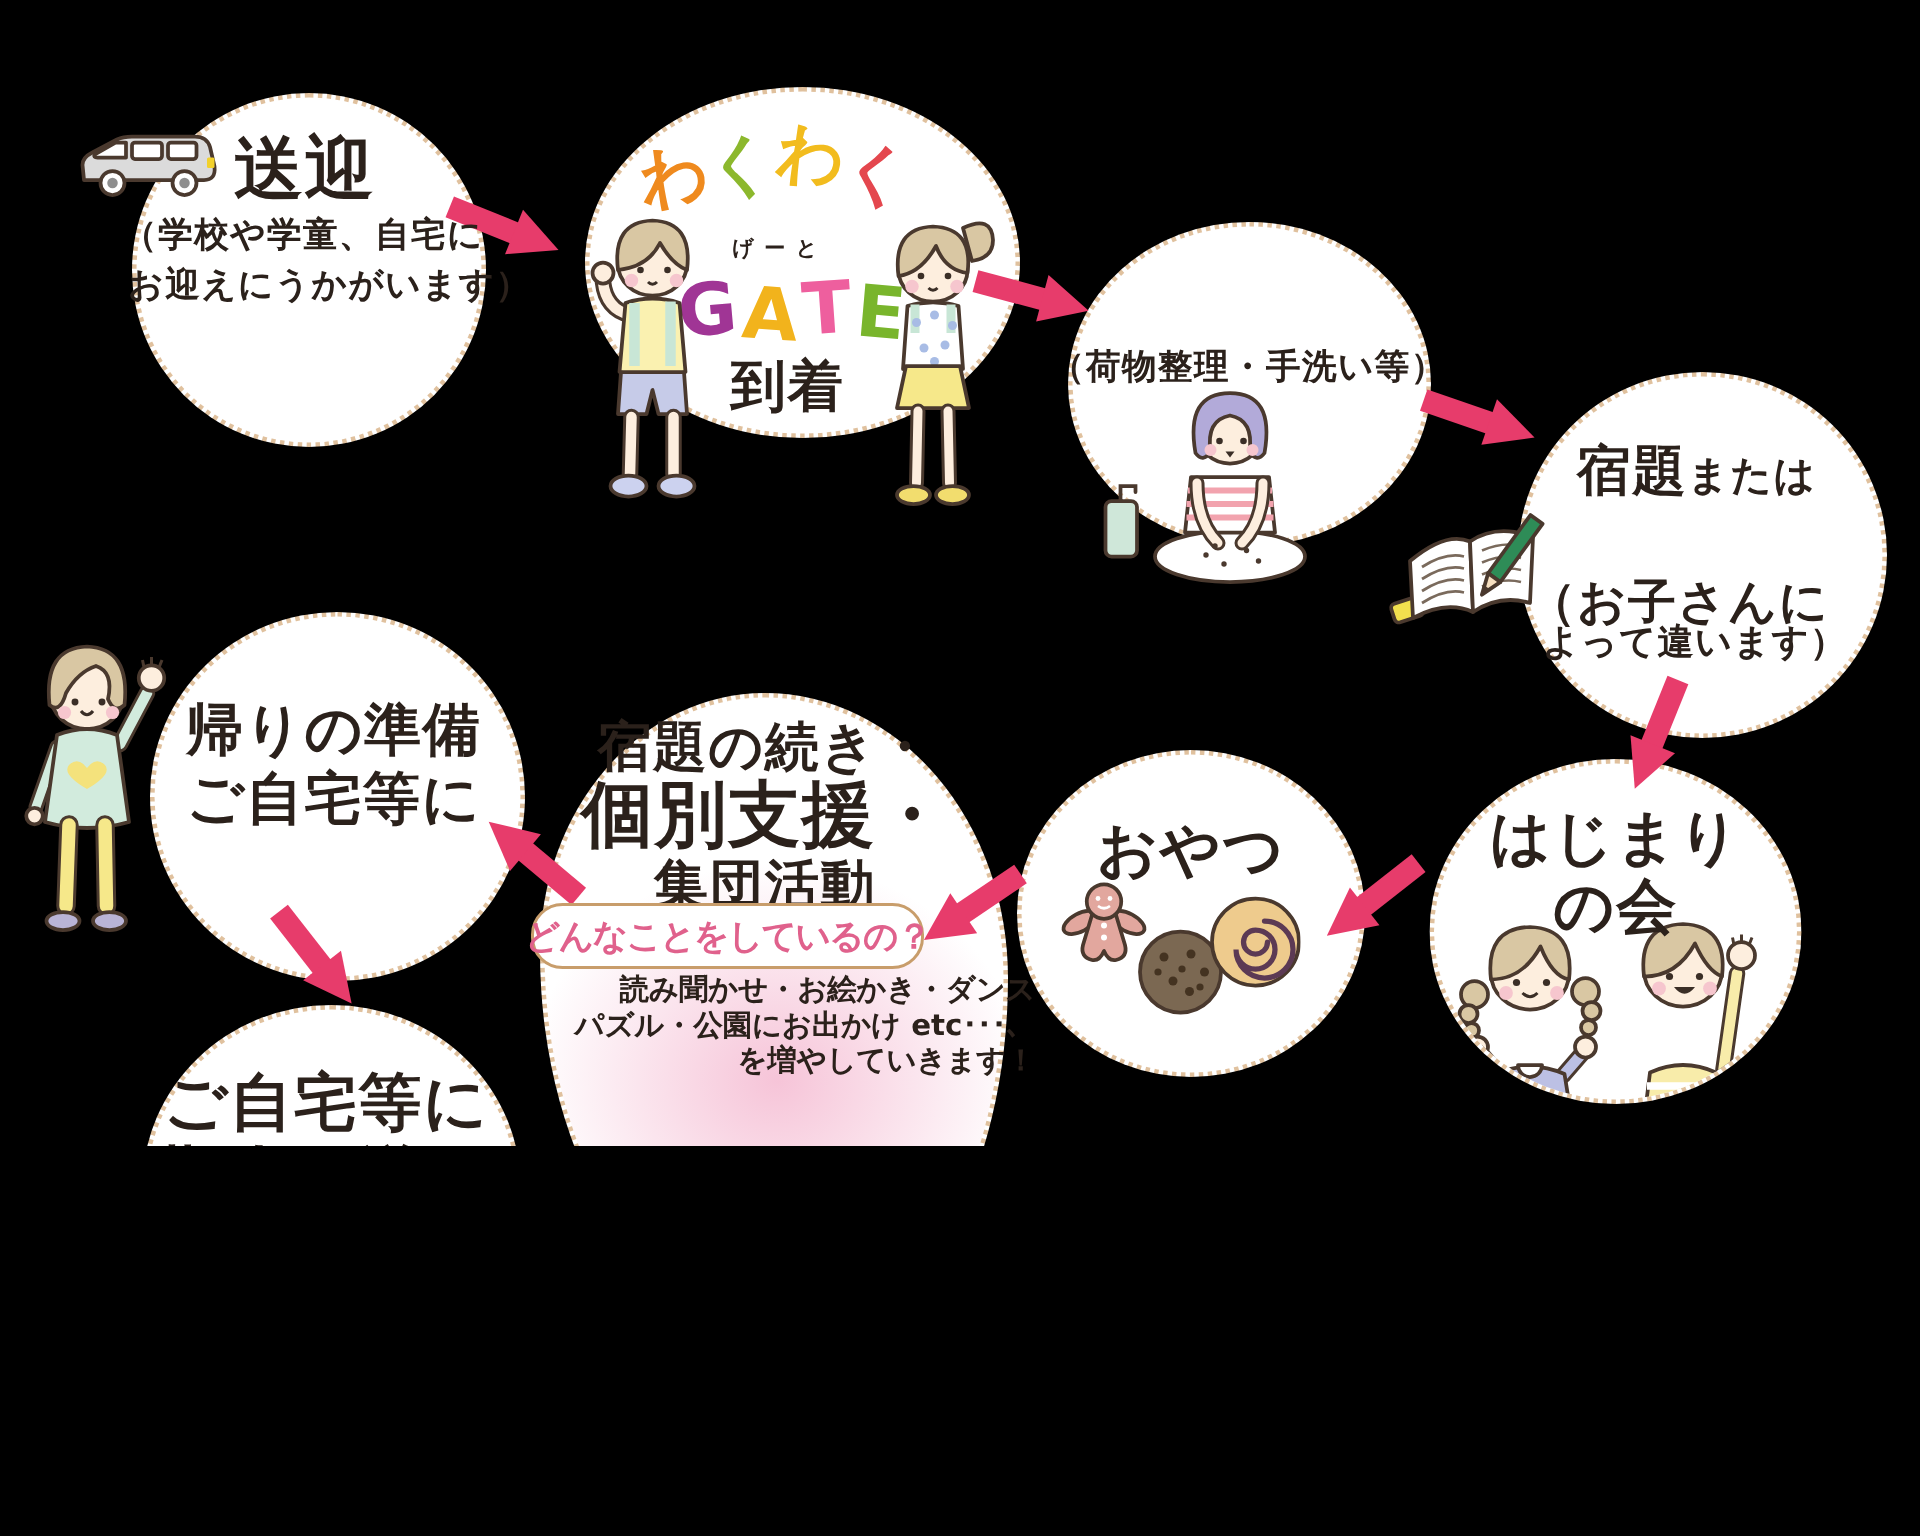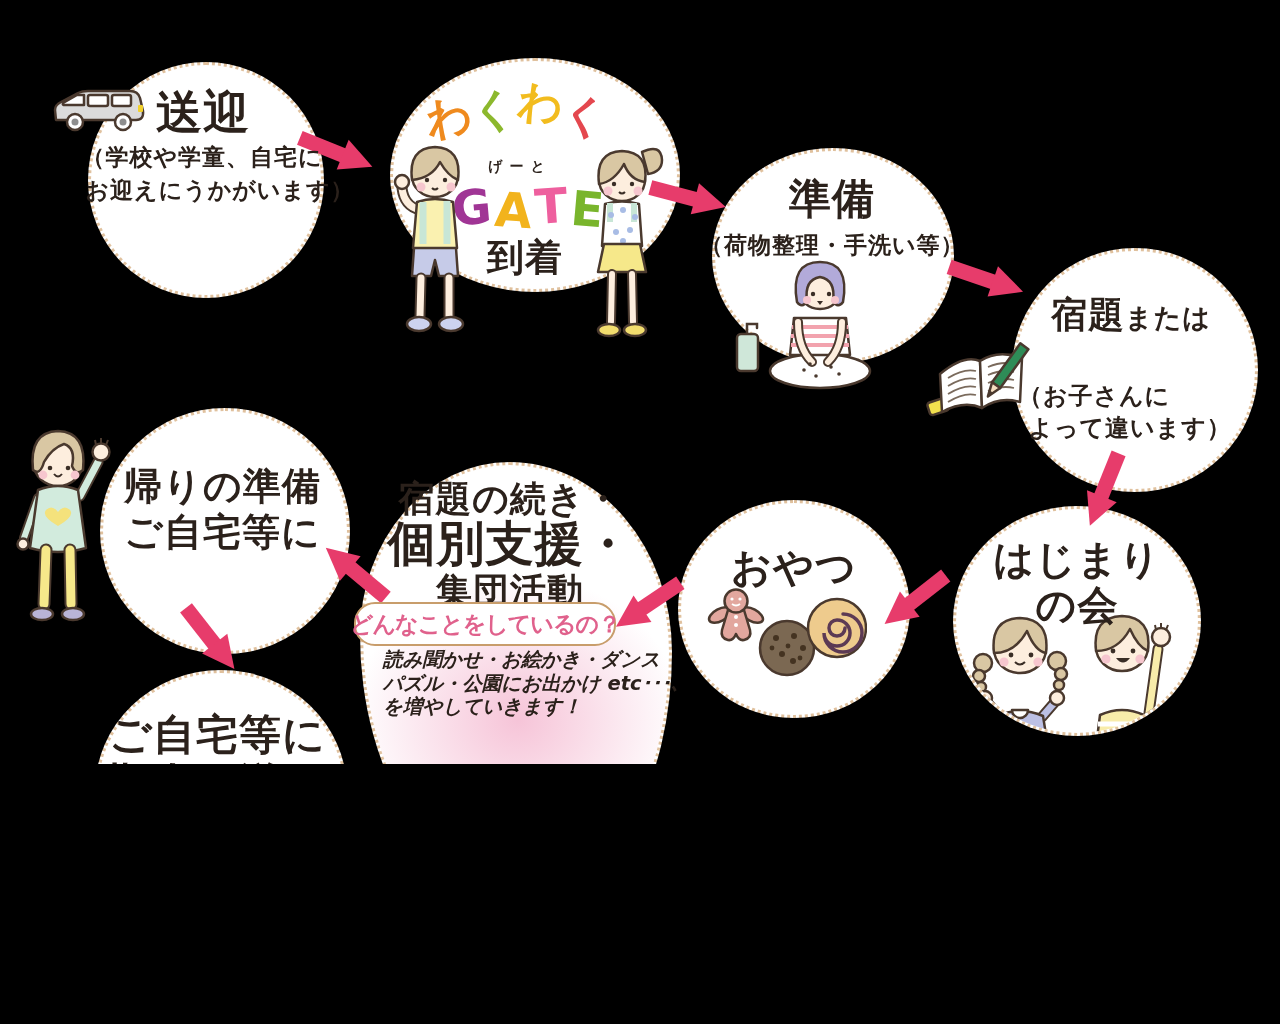--- a/index.html
+++ b/index.html
@@ -2,21 +2,21 @@
 <html style="--arrow: #e73c6b; --ink: #2b211b; --badge: #e0618c; --edge: #cfa06b; --glow: #f6c4d8;"><head>
 <meta charset="utf-8">
 <style>
   :root{ --arrow:#e73c6b; --ink:#2b211b; --badge:#e0618c; --edge:#cfa06b; --glow:#f6c4d8; }
   html,body{margin:0;padding:0;background:#000;}
   #canvas{position:relative;width:1280px;height:764px;background:#000;overflow:hidden;
           font-family:"DejaVu Sans",sans-serif;}
   .bubble{position:absolute;background:#fff;border-radius:50%;border:3px dotted rgba(207,160,107,.65);box-sizing:border-box;}
   .blob{border-radius:48% 52% 45% 55% / 40% 44% 56% 60%;overflow:hidden;}
   .t{position:absolute;font-weight:700;color:var(--ink);white-space:nowrap;text-align:center;letter-spacing:1px;line-height:1.08;}
-  .tl{text-align:left;font-style:italic;}
+  .tl{text-align:right;}
   .arrow{position:absolute;width:78px;height:33px;}
   .arrow .sh{position:absolute;left:0;top:9px;width:48px;height:15px;background:var(--arrow);}
   .arrow .hd{position:absolute;left:46px;top:0;width:0;height:0;border-top:16.5px solid transparent;border-bottom:16.5px solid transparent;border-left:32px solid var(--arrow);}
   .ill{position:absolute;}
   .o{stroke:#4a392e;stroke-width:2.5;stroke-linejoin:round;stroke-linecap:round;}
   .badge{position:absolute;background:#fff;border:2.5px solid #c89d6b;border-radius:21px;
          color:var(--badge);font-weight:700;font-size:23px;letter-spacing:-1px;
          display:flex;align-items:center;justify-content:center;white-space:nowrap;}
   .glow{position:absolute;background:radial-gradient(closest-side, var(--glow) 0%, rgba(246,196,216,0) 100%);}
   .desc{position:absolute;font-weight:700;color:var(--ink);font-size:19.5px;line-height:23.5px;white-space:nowrap;letter-spacing:0;}
@@ -182,21 +182,20 @@
     <circle cx="38" cy="92" r="3" fill="#a8bce5"></circle>
       <circle cx="52" cy="90" r="3" fill="#a8bce5"></circle>
       <circle cx="45" cy="101" r="3" fill="#a8bce5"></circle>
     <path class="o" d="M26 104 L62 104 L68 132 L20 132 Z" fill="#f6e88a"></path>
     <path d="M34 134 L33 182 M54 134 L55 182" stroke="#4a392e" stroke-width="10" stroke-linecap="round"></path>
     <path d="M34 134 L33 182 M54 134 L55 182" stroke="#fdeede" stroke-width="6" stroke-linecap="round"></path>
     <ellipse class="o" cx="31" cy="190" rx="11" ry="6" fill="#f2dd6e"></ellipse>
     <ellipse class="o" cx="57" cy="190" rx="11" ry="6" fill="#f2dd6e"></ellipse>
   </svg>
 
-  <div class="t" style="left:762px;top:176px;width:140px;font-size:42px">準備</div>
   <div class="t" style="left:700px;top:233px;width:264px;font-size:23px">（荷物整理・手洗い等）</div>
   <svg class="ill" style="left:728px;top:252px;width:160px;height:140px" viewBox="0 0 160 140">
     <path d="M19 82 V72 H29 V76" stroke="#4a392e" stroke-width="2.5" fill="none" stroke-linecap="round"></path>
     <rect class="o" x="9" y="82" width="21" height="37" rx="4" fill="#cfe7d9"></rect>
     <ellipse class="o" cx="92" cy="119" rx="50" ry="17" fill="#fff"></ellipse>
     <ellipse class="o" cx="92" cy="38" rx="21" ry="19" fill="#fdeede"></ellipse>
     <path class="o" d="M69 50 Q62 10 92 10 Q122 10 115 50 Q110 57 105 49 Q108 28 92 25 Q76 28 79 49 Q74 57 69 50 Z" fill="#b2aad9"></path>
     <circle cx="85" cy="42" r="2.2" fill="#3a2e26"></circle>
       <circle cx="101" cy="42" r="2.2" fill="#3a2e26"></circle>
     <circle cx="79" cy="48" r="4" fill="#f6c6ce"></circle>
@@ -223,21 +222,21 @@
     <path d="M64 31 Q78 25 90 28 M64 39 Q78 33 90 36 M64 47 Q78 41 90 44 M64 55 Q78 49 90 52" stroke="#7a6a5c" stroke-width="1.8" fill="none"></path>
     <g transform="rotate(36 80 40)">
       <rect class="o" x="74" y="4" width="10" height="48" fill="#2e8c57"></rect>
       <path class="o" d="M74 52 L84 52 L79 66 Z" fill="#f6dfc0"></path>
       <path d="M77.5 60 L80.5 60 L79 66 Z" fill="#4a392e"></path>
     </g>
   </svg>
   <div class="t" style="left:1015px;top:296px;width:232px;font-size:36px">
     <span>宿題</span><span style="font-size:27px">または</span>
   </div>
-  <div class="t" style="left:979px;top:384px;width:230px;font-size:24px">（お子さんに</div>
+  <div class="t" style="left:1004px;top:384px;width:230px;font-size:32px">（お子さんに</div>
   <div class="t" style="left:1015px;top:416px;width:230px;font-size:24px">よって違います）</div>
 
   <div class="t" style="left:957px;top:538px;width:240px;font-size:40px">はじまり</div>
   <div class="t" style="left:957px;top:584px;width:240px;font-size:40px">の会</div>
 
   <div class="t" style="left:679px;top:546px;width:230px;font-size:40px">おやつ</div>
   <svg class="ill" style="left:702px;top:584px;width:165px;height:96px" viewBox="0 0 165 96">
     <ellipse class="o" cx="18" cy="31" rx="12" ry="6" fill="#e2a79e" transform="rotate(-28 18 31)"></ellipse>
     <ellipse class="o" cx="50" cy="31" rx="12" ry="6" fill="#e2a79e" transform="rotate(28 50 31)"></ellipse>
     <path class="o" d="M26 26 H42 L48 46 Q50 54 42 56 Q37 57 34 50 Q31 57 26 56 Q18 54 20 46 Z" fill="#e2a79e"></path>

